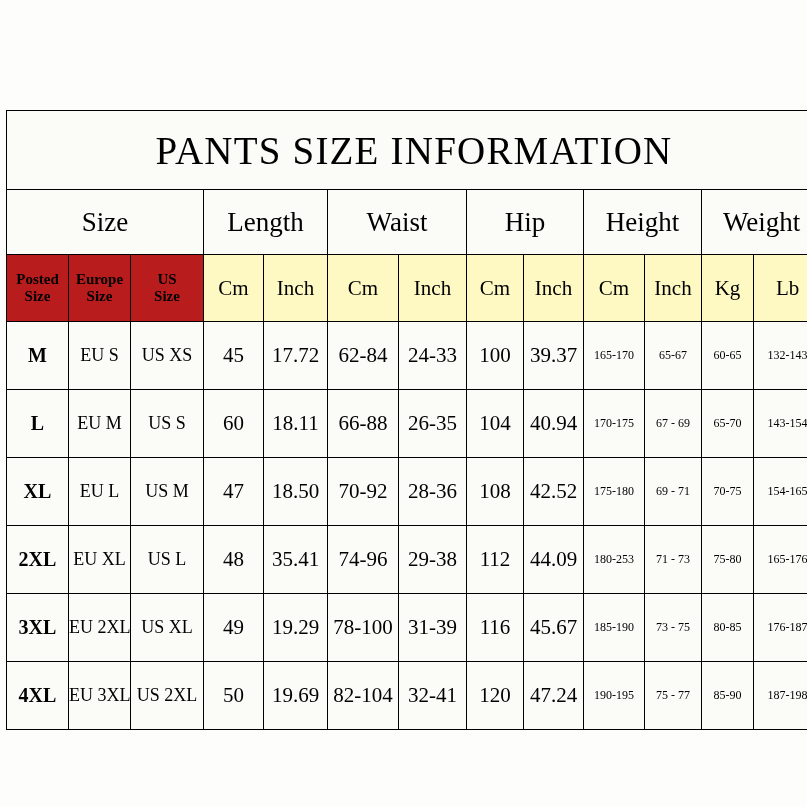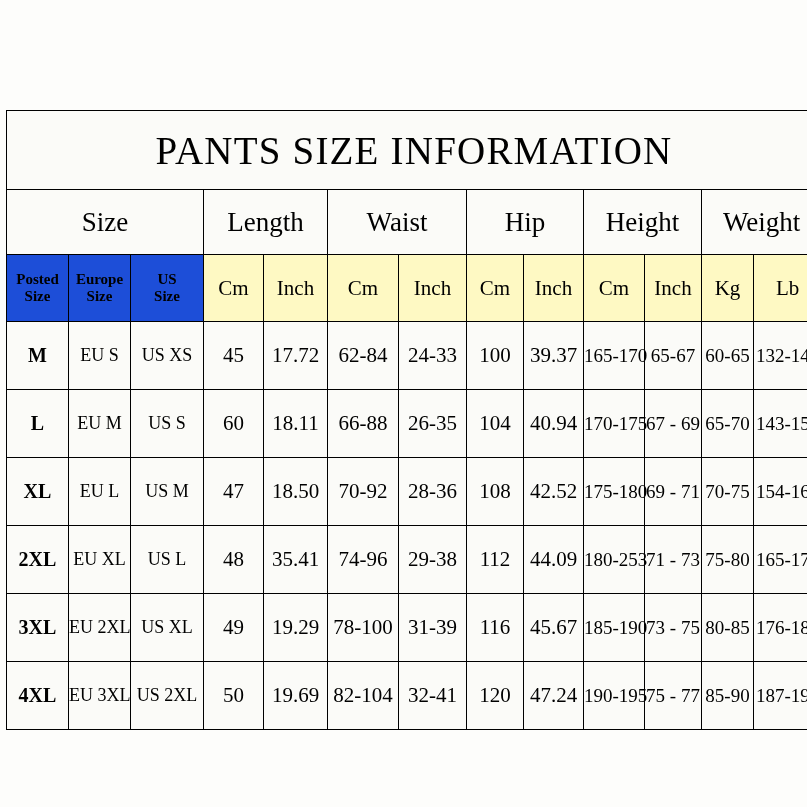--- a/index.html
+++ b/index.html
@@ -50,41 +50,41 @@
   .group-cell {
     height: 64px;
     font-size: 27px;
     background: #fbfbf8;
   }
   .sub-cell {
     height: 66px;
     font-size: 15px;
     font-weight: bold;
     line-height: 1.12;
-    background: #1d4ed8;
+    background: #b91c1c;
   }
   .sub-cell-plain {
     height: 66px;
     font-size: 21px;
     background: #fef9c3;
   }
   .data-cell {
     height: 67px;
     font-size: 21px;
     background: #fbfbf8;
   }
   .data-cell.bold {
     font-weight: bold;
     font-size: 20px;
   }
   .data-cell.small {
     font-size: 18px;
   }
   .data-cell.smaller {
-    font-size: 19px;
+    font-size: 12px;
     font-family: Liberation Serif, serif;
   }
   .nb { white-space: nowrap; }
 </style>
 </head>
 <body>
 
 <div class="page">
   <div class="sheet">
     <table class="size-table">

